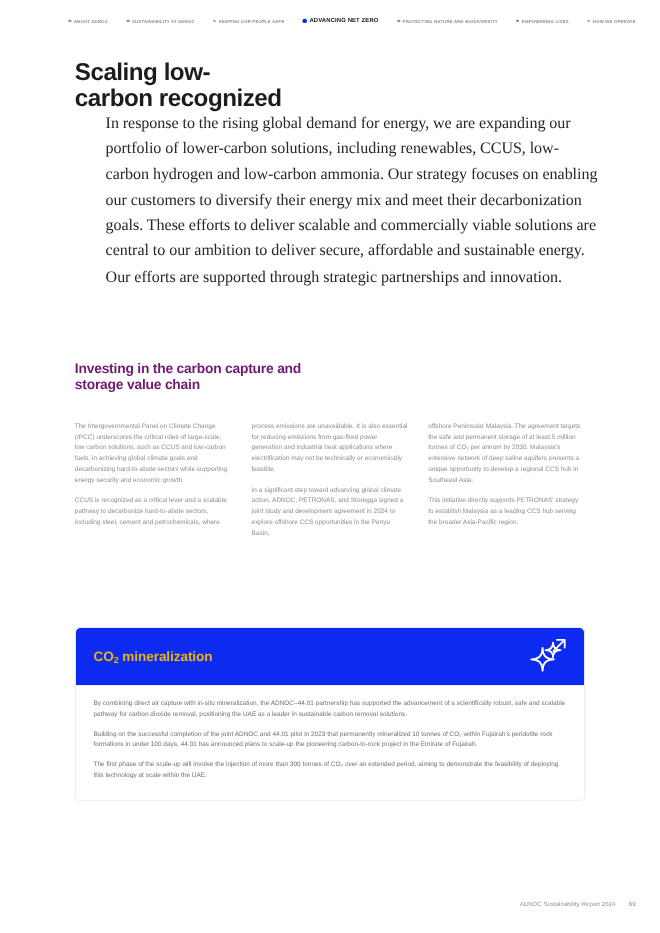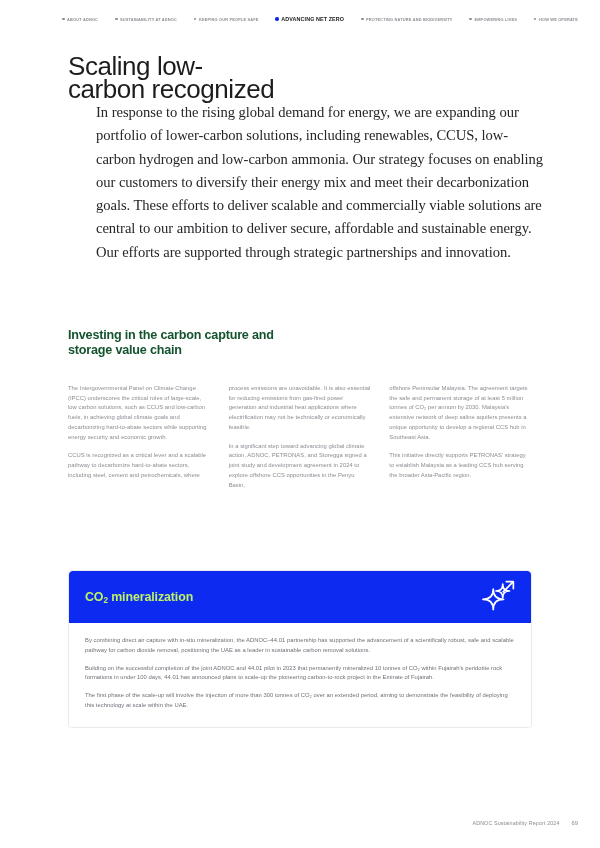--- a/index.html
+++ b/index.html
@@ -46,23 +46,23 @@
     display: block;
   }
   .nav-item.active { color: #1b1b1b; font-size: 5.4px; letter-spacing: 0.1px; }
   .nav-item.active .nav-bullet { background: #0d2af0; width: 3.4px; height: 3.4px; }
 
   
   .h1 {
     position: absolute;
     left: 68px; top: 55px;
     width: 300px;
-    font-size: 26px;
+    font-size: 22px;
     line-height: 22.5px;
-    font-weight: 400;
+    font-weight: 700;
     letter-spacing: -0.45px;
     color: #1c1c1c;
   }
   .intro {
     position: absolute;
     left: 68px; top: 101px;
     width: 448px;
     font-family: "Liberation Serif", serif;
     font-size: 14.6px;
     line-height: 23.3px;
@@ -71,21 +71,21 @@
     margin-left: 28px;
   }
   .h2 {
     position: absolute;
     left: 68px; top: 328px;
     width: 230px;
     font-size: 12.6px;
     line-height: 15.3px;
     font-weight: 700;
     letter-spacing: -0.2px;
-    color: #14532d;
+    color: #701a75;
   }
 
   
   .cols {
     position: absolute;
     left: 68px; top: 384px;
     width: 464px;
     display: flex;
     gap: 18px;
   }
@@ -111,21 +111,21 @@
   .callout-head {
     background: #0d2af0;
     height: 52px;
     display: flex;
     align-items: center;
     justify-content: space-between;
     padding: 0 14px 0 16px;
     border-radius: 4px 4px 0 0;
   }
   .callout-title {
-    color: #bef264;
+    color: #eab308;
     font-size: 12.4px;
     font-weight: 700;
     letter-spacing: -0.1px;
   }
   .callout-title sub {
     font-size: 8.2px;
     vertical-align: baseline;
     position: relative;
     top: 2.4px;
     font-weight: 700;

